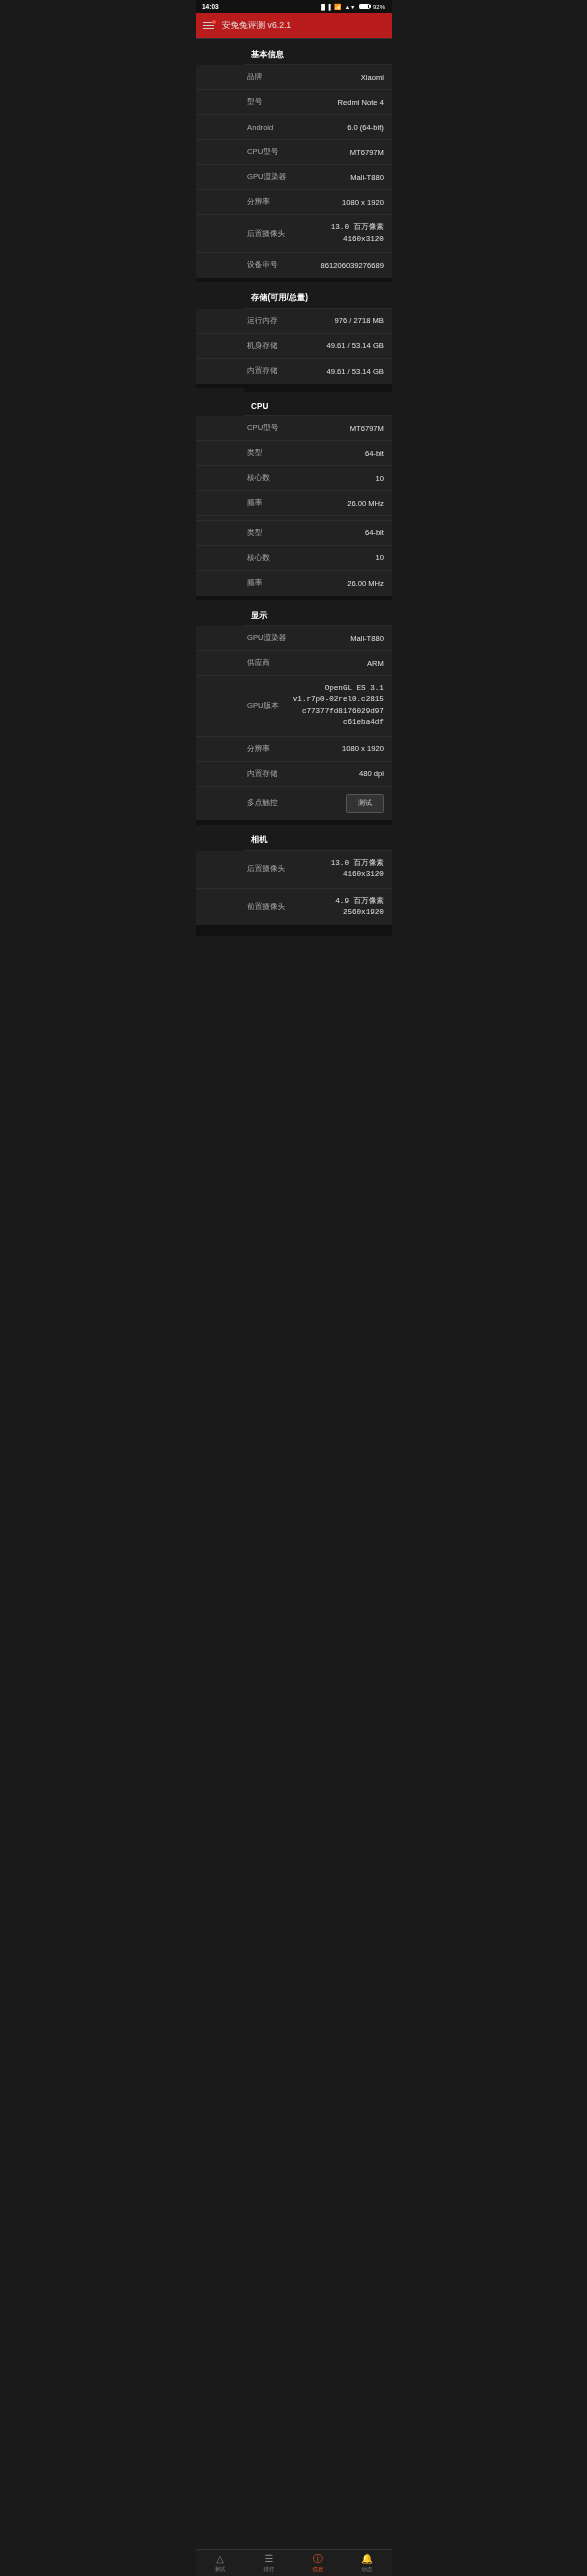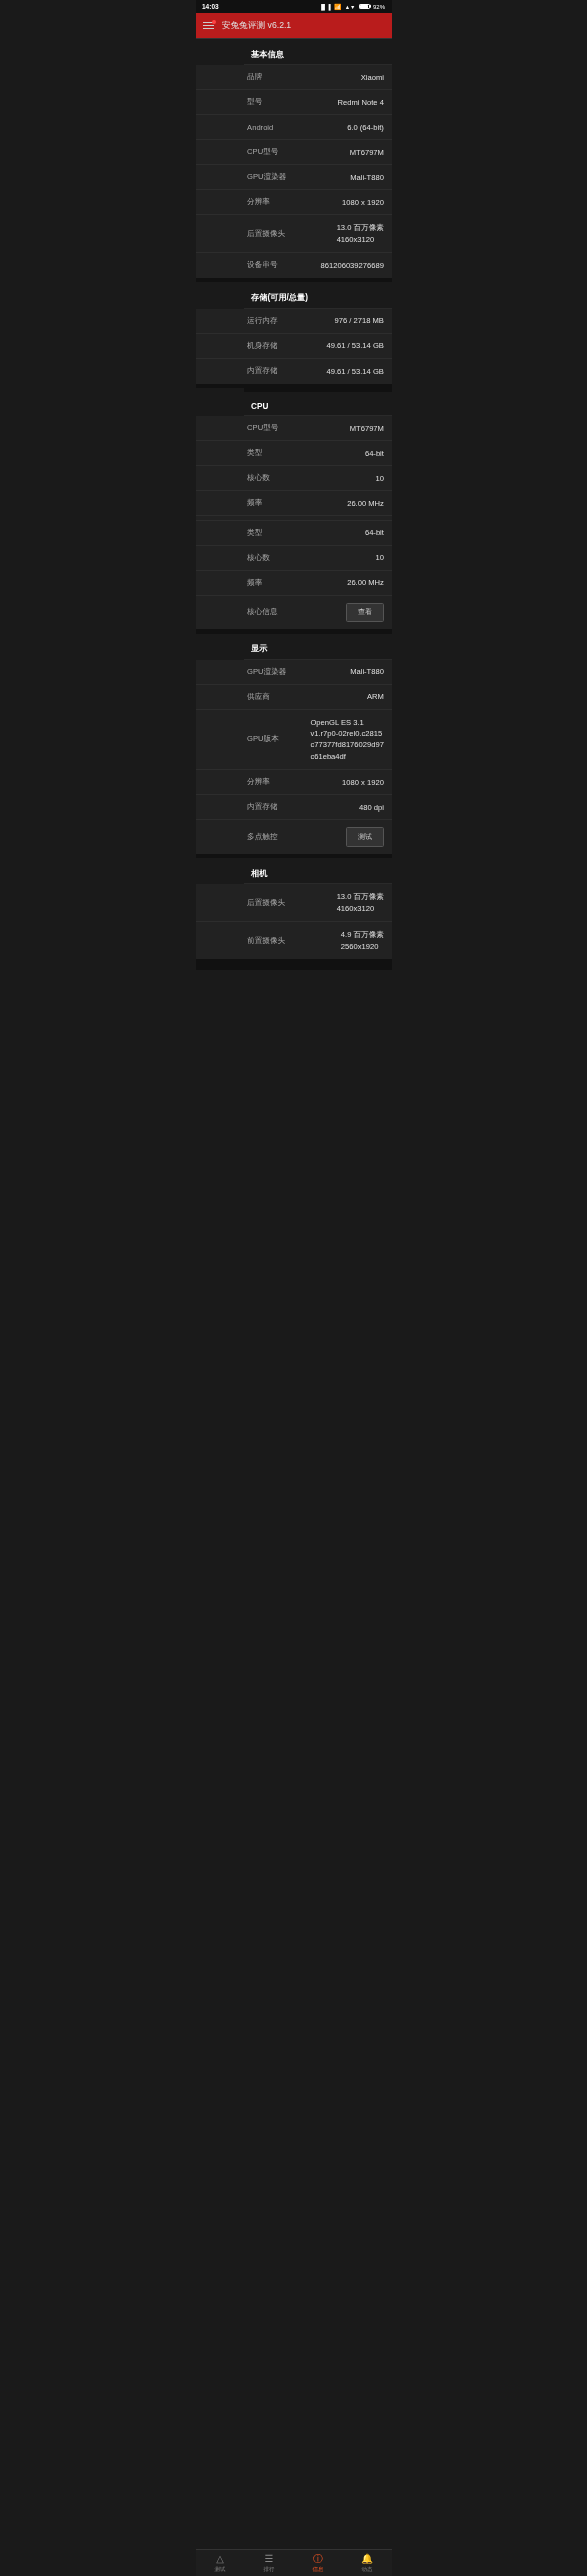--- a/index.html
+++ b/index.html
@@ -172,22 +172,23 @@
       font-size: 9.8px;
       line-height: 1;
     }
 
     
     .content-area {
       padding-bottom: 33px;
     }
 
     .multi-line-value {
-      text-align: left;
+      text-align: right;
       line-height: 1.5;
+      font-family: Liberation Mono, monospace;
     }
   </style>
 </head>
 <body>
 
 <div class="status-bar">
   <span class="status-bar-left">14:03</span>
   <div class="status-bar-right">
     <span style="font-size:5.4px;">▐▌▐</span>
     <span style="font-size:6px;">📶</span>
@@ -291,24 +292,20 @@
       <span class="info-value">64-bit</span>
     </div>
     <div class="info-row">
       <span class="info-label">核心数</span>
       <span class="info-value">10</span>
     </div>
     <div class="info-row">
       <span class="info-label">频率</span>
       <span class="info-value">26.00 MHz</span>
     </div>
-    <div class="info-row">
-      <span class="info-label">核心信息</span>
-      <button class="action-btn">查看</button>
-    </div>
   </div>
 
   <div class="section-gap"></div>
 
   <div class="section-header">显示</div>
   <div class="info-section">
     <div class="info-row">
       <span class="info-label">GPU渲染器</span>
       <span class="info-value">Mali-T880</span>
     </div>

